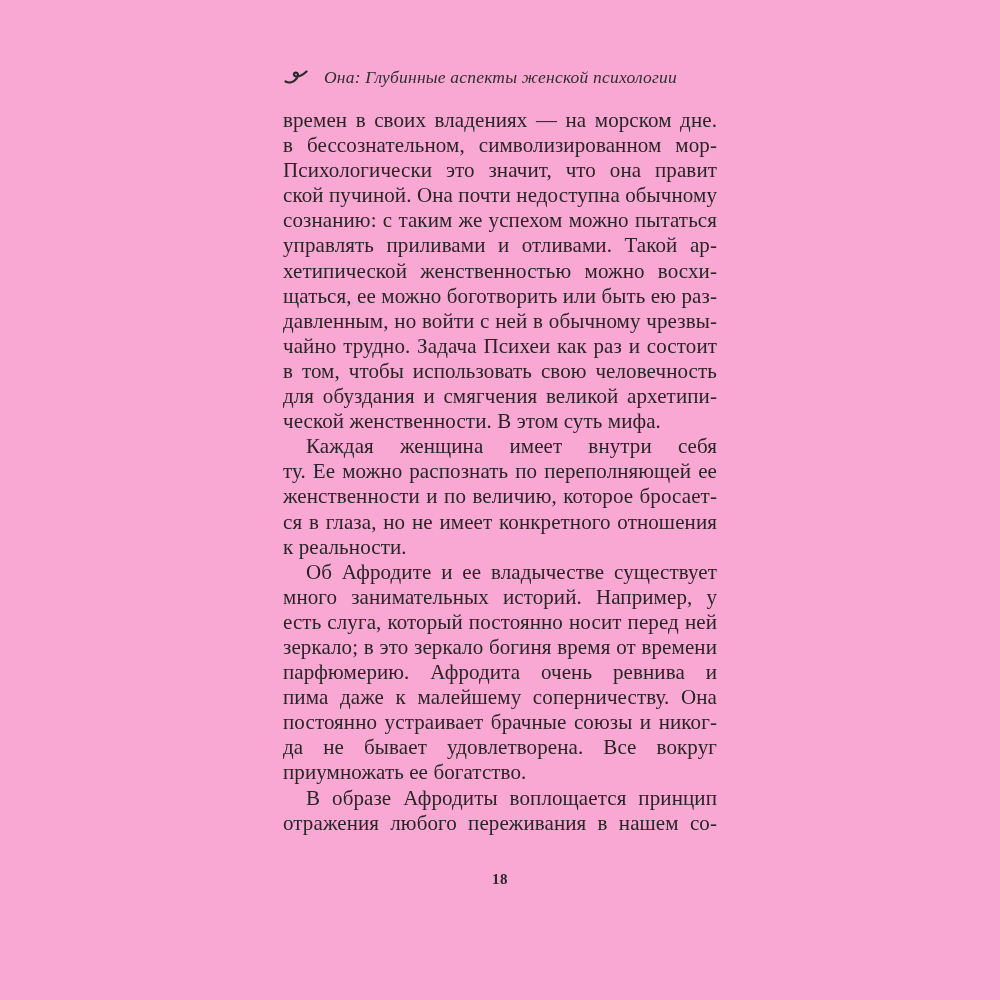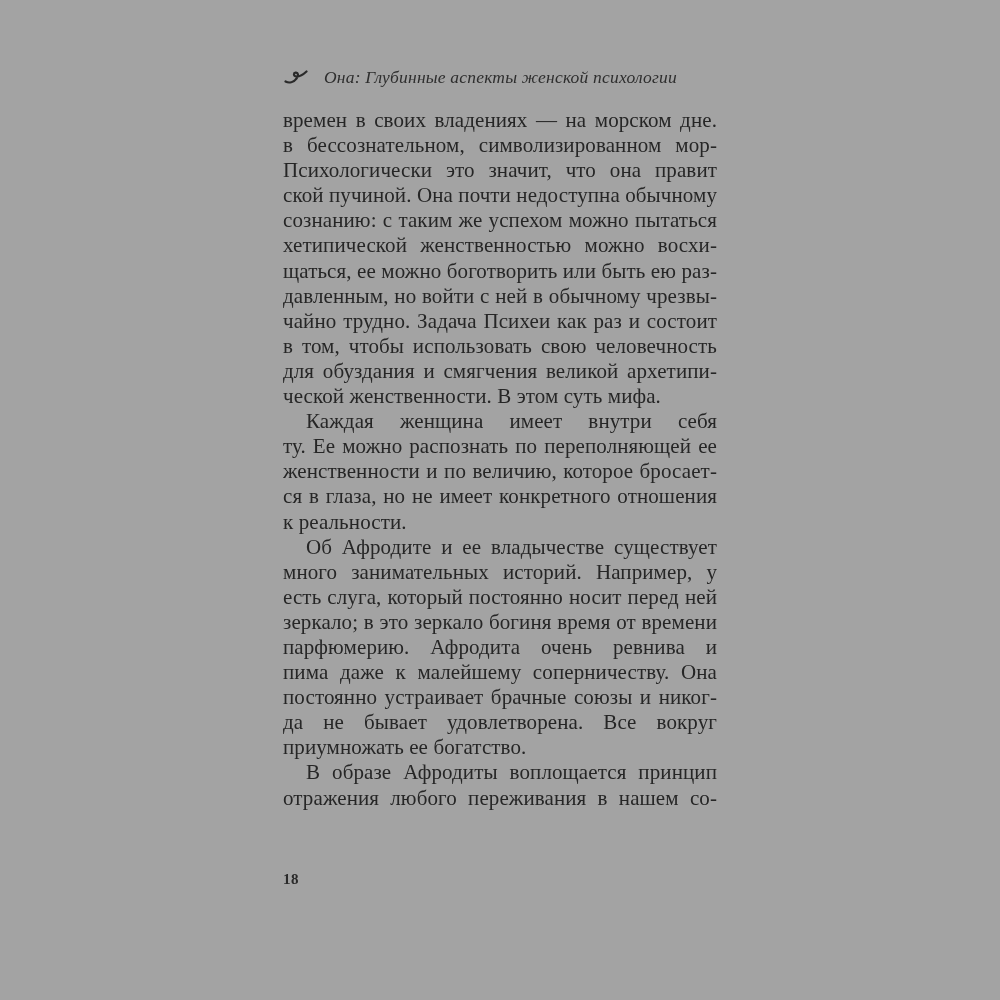--- a/index.html
+++ b/index.html
@@ -8,21 +8,21 @@
     width: 1000px;
     height: 1000px;
     background: #ffffff;
     font-family: "Liberation Serif", "DejaVu Serif", serif;
     overflow: hidden;
   }
   .scan-page {
     position: absolute;
     left: 0; top: 0;
     width: 1000px; height: 1000px;
-    background: #a3a3a3;
+    background: #f9a8d4;
   }
   .column {
     position: absolute;
     left: 283px;
     top: 0;
     width: 434px;
     height: 1000px;
   }
   .running-header {
     position: absolute;
@@ -71,20 +71,21 @@
   .line.indent { padding-left: 23px; font-family: Liberation Serif, serif; }
   .line.pend {
     text-align: right;
     text-align-last: left;
   }
   .page-number {
     position: absolute;
     left: 0;
     top: 871px;
     width: 100%;
+    text-align: center;
     font-size: 15px;
     font-weight: bold;
     color: #2a2a2a;
     letter-spacing: 0.5px;
   }
 </style>
 </head>
 <body>
 
 <div class="scan-page">
@@ -98,20 +99,21 @@
       </span>
       <span class="header-title">Она: Глубинные аспекты женской психологии</span>
     </div>
 
     <div class="text-block">
       <div class="line">времен в своих владениях — на морском дне.</div>
       <div class="line">в бессознательном, символизированном мор-</div>
       <div class="line">Психологически это значит, что она правит</div>
       <div class="line">ской пучиной. Она почти недоступна обычному</div>
       <div class="line">сознанию: с таким же успехом можно пытаться</div>
+      <div class="line">управлять приливами и отливами. Такой ар-</div>
       <div class="line">хетипической женственностью можно восхи-</div>
       <div class="line">щаться, ее можно боготворить или быть ею раз-</div>
       <div class="line">давленным, но войти с ней в обычному чрезвы-</div>
       <div class="line">чайно трудно. Задача Психеи как раз и состоит</div>
       <div class="line">в том, чтобы использовать свою человечность</div>
       <div class="line">для обуздания и смягчения великой архетипи-</div>
       <div class="line pend">ческой женственности. В этом суть мифа.</div>
       <div class="line indent">Каждая женщина имеет внутри себя Афроди-</div>
       <div class="line">ту. Ее можно распознать по переполняющей ее</div>
       <div class="line">женственности и по величию, которое бросает-</div>

